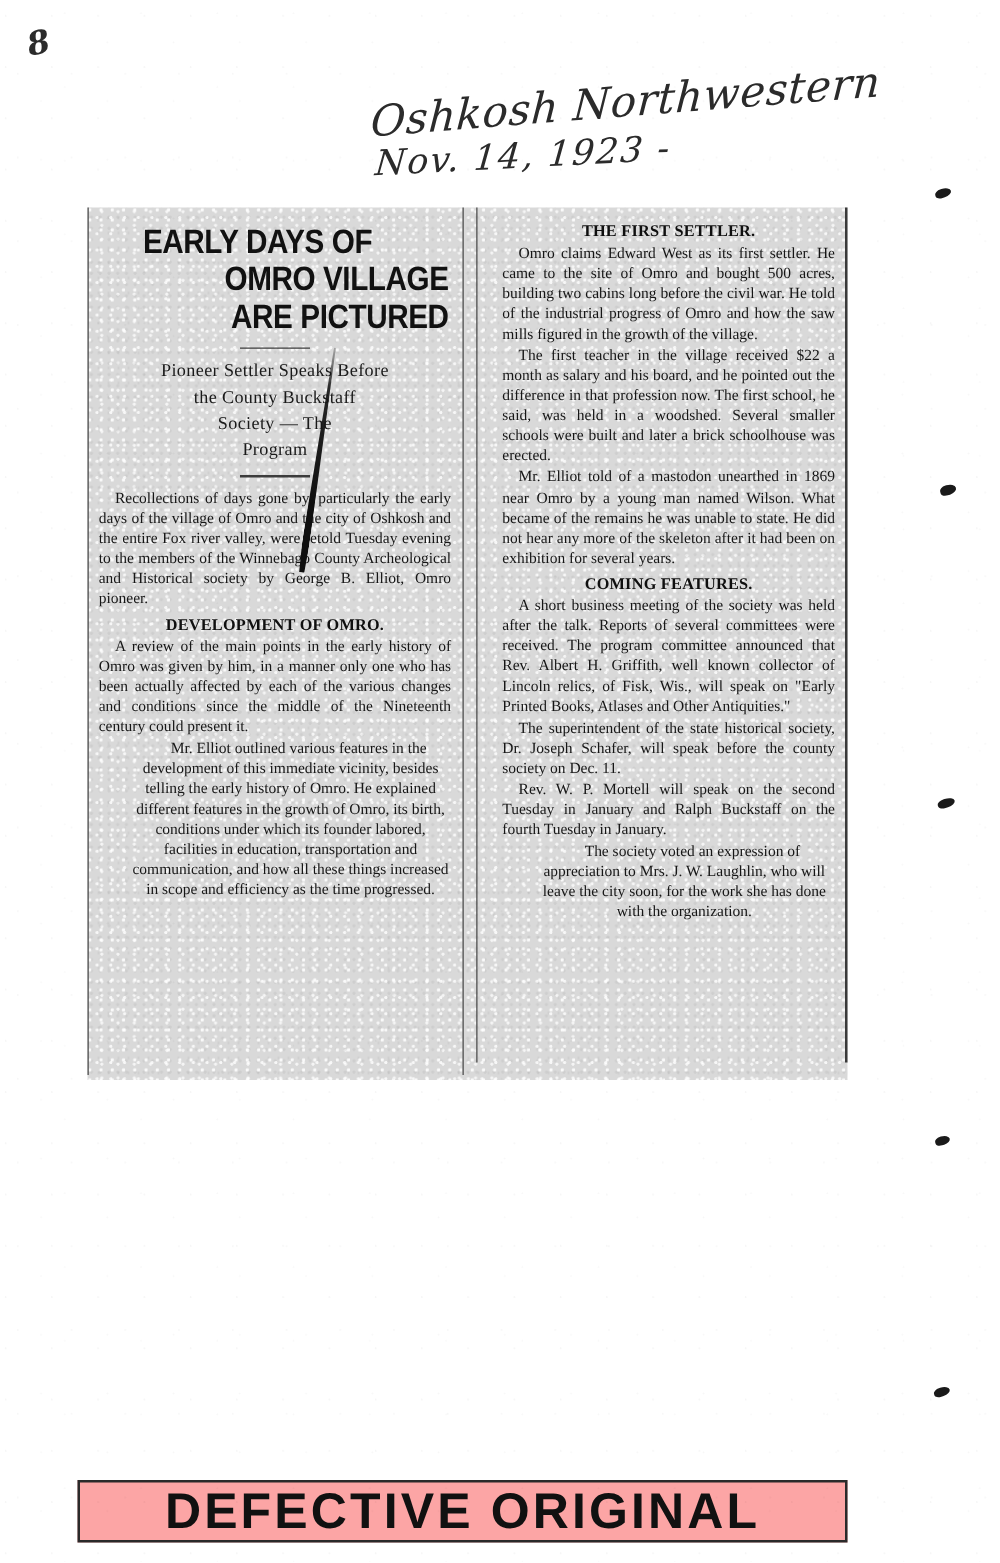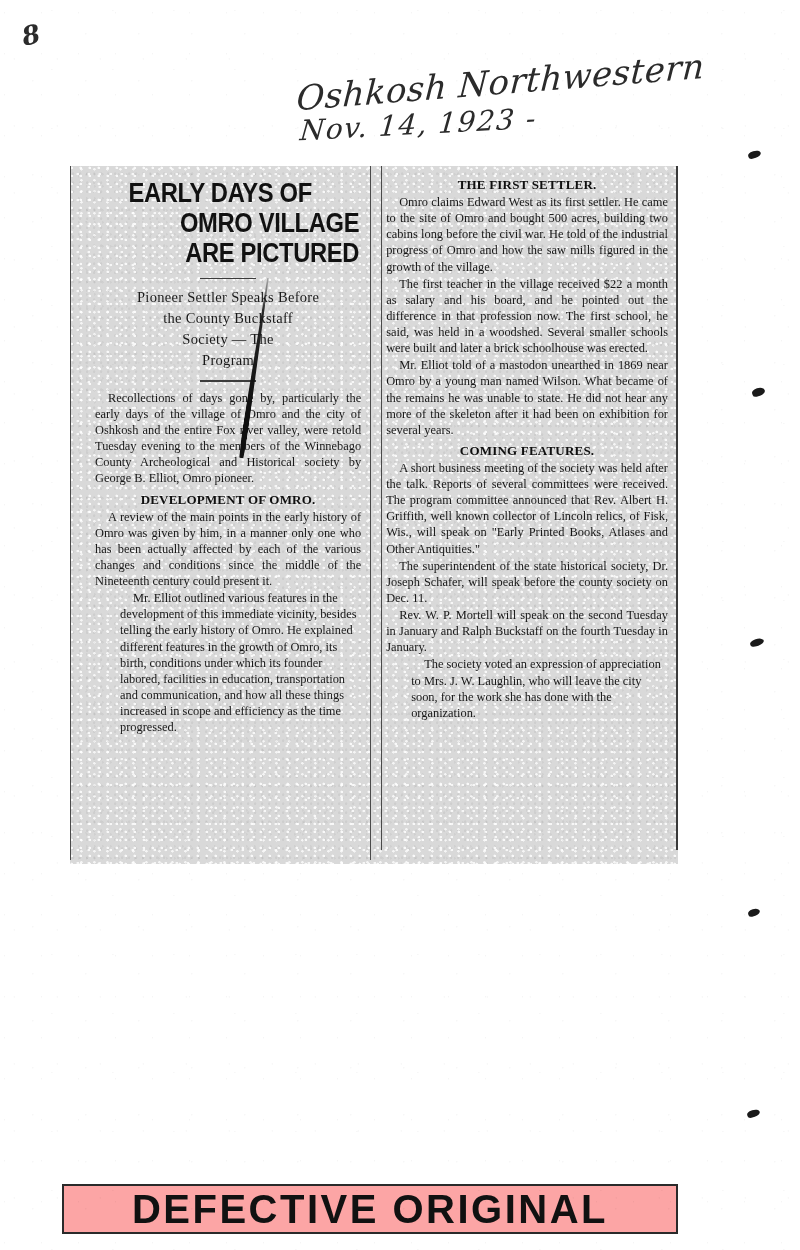--- a/index.html
+++ b/index.html
@@ -85,29 +85,29 @@
   }
 
   .col {
     box-sizing: border-box;
     position: relative;
   }
   #column-left {
     width: 306px;
     border-left: 1.5px solid #4a4a4a;
     border-right: 1.5px solid #4a4a4a;
-    padding: 6px 9px 0 24px;
+    padding: 6px 9px 0 8px;
     height: 694px;
   }
   #column-right {
     width: 302px;
     margin-left: 10px;
     border-left: 1.5px solid #4a4a4a;
     border-right: 2px solid #3a3a3a;
-    padding: 6px 8px 0 4px;
+    padding: 6px 8px 0 20px;
     height: 684px;
   }
 
   
   #headline {
     font-family: "Liberation Sans", sans-serif;
     font-weight: 700;
     font-size: 27px;
     line-height: 1.12;
     letter-spacing: -.4px;
@@ -153,21 +153,21 @@
     font-family: "Liberation Serif", serif;
     font-size: 12.4px;
     line-height: 1.30;
     color: #161616;
     text-align: justify;
     text-indent: 13px;
     margin: 0 0 1px 0;
     -webkit-hyphens: none;
     hyphens: none;
   }
-  .para:last-child { text-align: left; margin-left: 25px; }
+  .para:last-child { text-align: center; margin-left: 25px; }
 
   
   #pen-stroke {
     position: absolute;
     left: 265px;
     top: 278px;
     width: 6px;
     height: 182px;
     background: linear-gradient(to bottom,
       rgba(20,20,20,.25) 0%,

